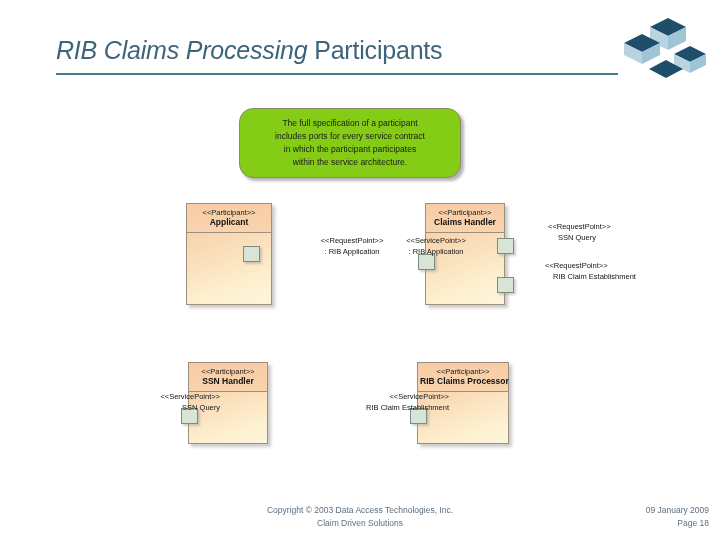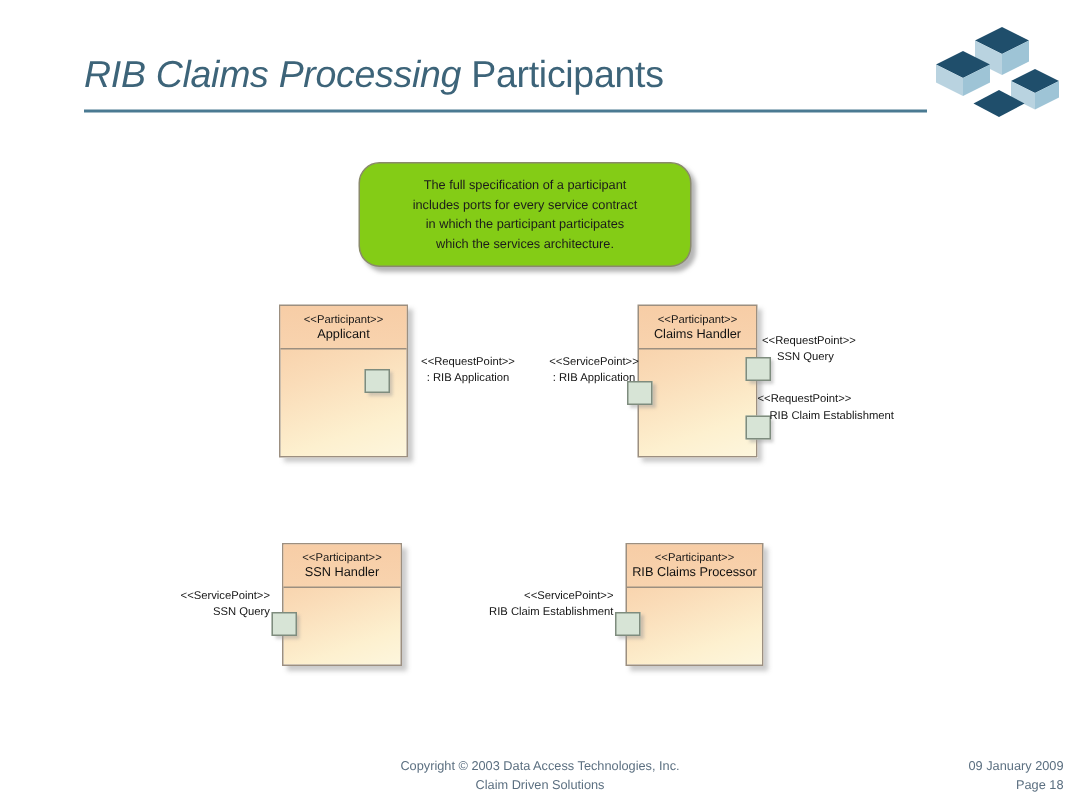--- a/index.html
+++ b/index.html
@@ -48,32 +48,32 @@
     box-shadow:3px 3px 3px rgba(140,140,140,0.45);
     box-sizing:border-box;
   }
   .part-head{
     border-bottom:1px solid #9c8f80;
     background:linear-gradient(180deg,#f7cda6 0%,#f8d3ae 100%);
     text-align:center;
     padding:4px 2px 4px 2px;
   }
   .stereo{font-size:7.5px;color:#171717;line-height:1.25;white-space:nowrap;}
-  .pname{font-size:8.5px;font-weight:normal;color:#111111;line-height:1.3;white-space:nowrap;text-align:center;}
+  .pname{font-size:8.5px;font-weight:bold;color:#111111;line-height:1.3;white-space:nowrap;text-align:center;}
 
   
   .port{
     position:absolute;width:17px;height:16px;
     background:#d7e4d6;border:1px solid #7e8c7e;
     box-shadow:2px 2px 2px rgba(150,150,150,0.45);
     box-sizing:border-box;
   }
 
   
-  .plabel{position:absolute;font-size:7.5px;color:#141414;line-height:1.45;white-space:nowrap;}
+  .plabel{position:absolute;font-size:7.5px;color:#141414;line-height:1.45;white-space:nowrap;padding-left:40px;}
   .plabel .l1{display:block;}
   .plabel .l2{display:block;}
   .plabel.center{text-align:center;}
   .plabel.right{text-align:right;}
   .plabel.left{text-align:left;}
 
   
   .foot-center{
     position:absolute;left:0;top:504px;width:720px;
     text-align:center;font-size:8.5px;color:#5b6f80;line-height:1.5;
@@ -111,21 +111,21 @@
 
       <polygon points="46,44 63,53 46,62 29,53" fill="#1f4e6b"></polygon>
     </svg>
   </div>
 
   <div class="callout">
     <div class="callout-text">
       <span>The full specification of a participant</span><br>
       <span>includes ports for every service contract</span><br>
       <span>in which the participant participates</span><br>
-      <span>which the services architecture.</span>
+      <span>within the service architecture.</span>
     </div>
   </div>
 
   <div class="part" style="left:186px;top:203px;width:86px;height:102px;">
     <div class="part-head">
       <div class="stereo">&lt;&lt;Participant&gt;&gt;</div>
       <div class="pname">Applicant</div>
     </div>
   </div>
   <div class="port" style="left:243px;top:246px;"></div>

